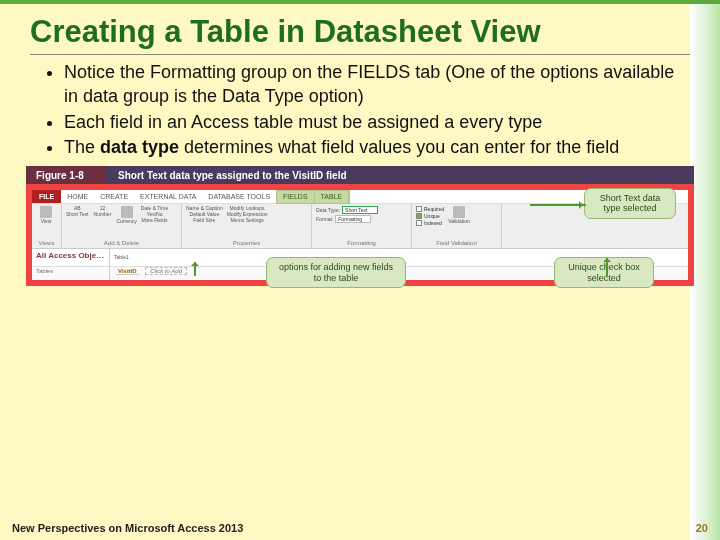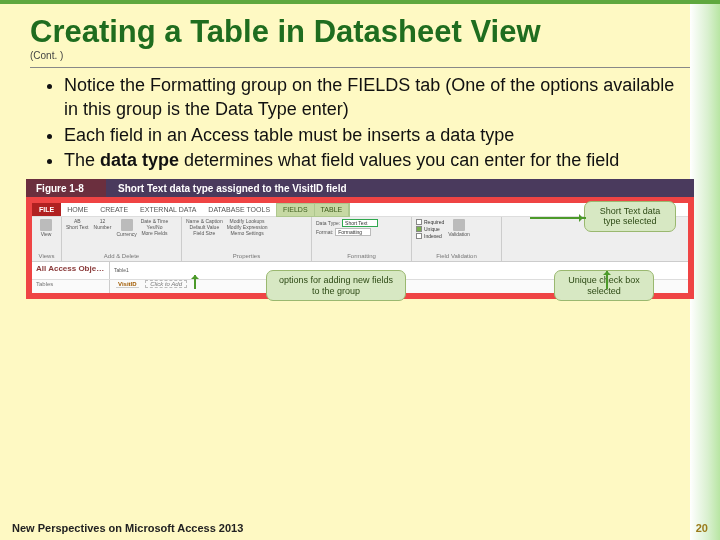--- a/index.html
+++ b/index.html
@@ -88,27 +88,26 @@
   .footer { position: absolute; bottom: 6px; left: 12px; right: 12px; display: flex; justify-content: space-between; font-size: 11px; font-weight: bold; color: #222; }
   .footer .pg { color: #9a7a1a; margin-left: 44px; }
 </style>
 </head>
 <body>
 
 <div class="slide">
   <div class="side-gradient"></div>
 
   <h1 class="title">Creating a Table in Datasheet View</h1>
-  <div class="cont">(Cont. )</div>
   <div class="rule"></div>
 
   <div class="content">
     <ul class="outer">
-      <li>Notice the Formatting group on the FIELDS tab (One of the options available in this group is the Data Type enter)</li>
-      <li>Each field in an Access table must be inserts a data type</li>
+      <li>Notice the Formatting group on the FIELDS tab (One of the options available in data group is the Data Type option)</li>
+      <li>Each field in an Access table must be assigned a every type</li>
       <li>
         <span>The </span><span class="bold">data type</span><span> determines what field values you can enter for the field</span>
       </li>
     </ul>
   </div>
 
   <div class="figure">
     <div class="fig-banner">
       <div class="fig-left">Figure 1-8</div>
       <div class="fig-right">Short Text data type assigned to the VisitID field</div>
@@ -224,21 +223,21 @@
         <div class="l">Tables</div>
         <div class="r">
           <span class="col-id">VisitID</span>
           &nbsp;&nbsp;
           <span class="col-add">Click to Add</span>
         </div>
       </div>
     </div>
 
     <div class="callout c1">Short Text data type selected</div>
-    <div class="callout c2">options for adding new fields to the group</div>
+    <div class="callout c2">options for adding new fields to the table</div>
     <div class="callout c3">Unique check box selected</div>
     <div class="arrow a1"></div>
     <div class="arrow a2"></div>
     <div class="arrow a3"></div>
   </div>
 
   <div class="footer">
     <span>New Perspectives on Microsoft Access 2013</span>
     <span class="pg">20</span>
   </div>

